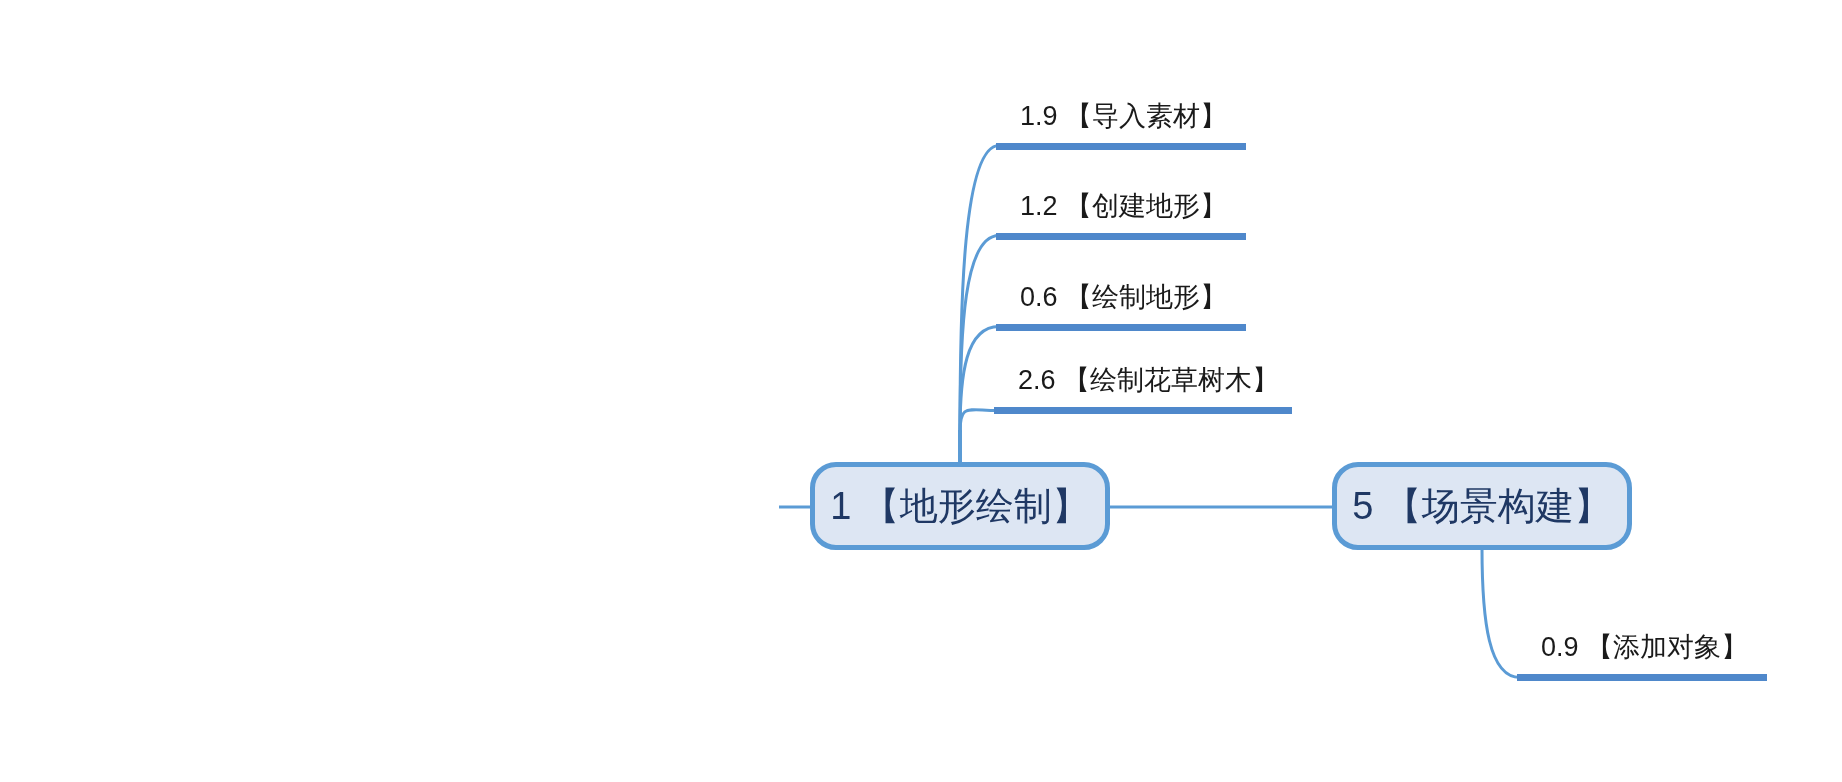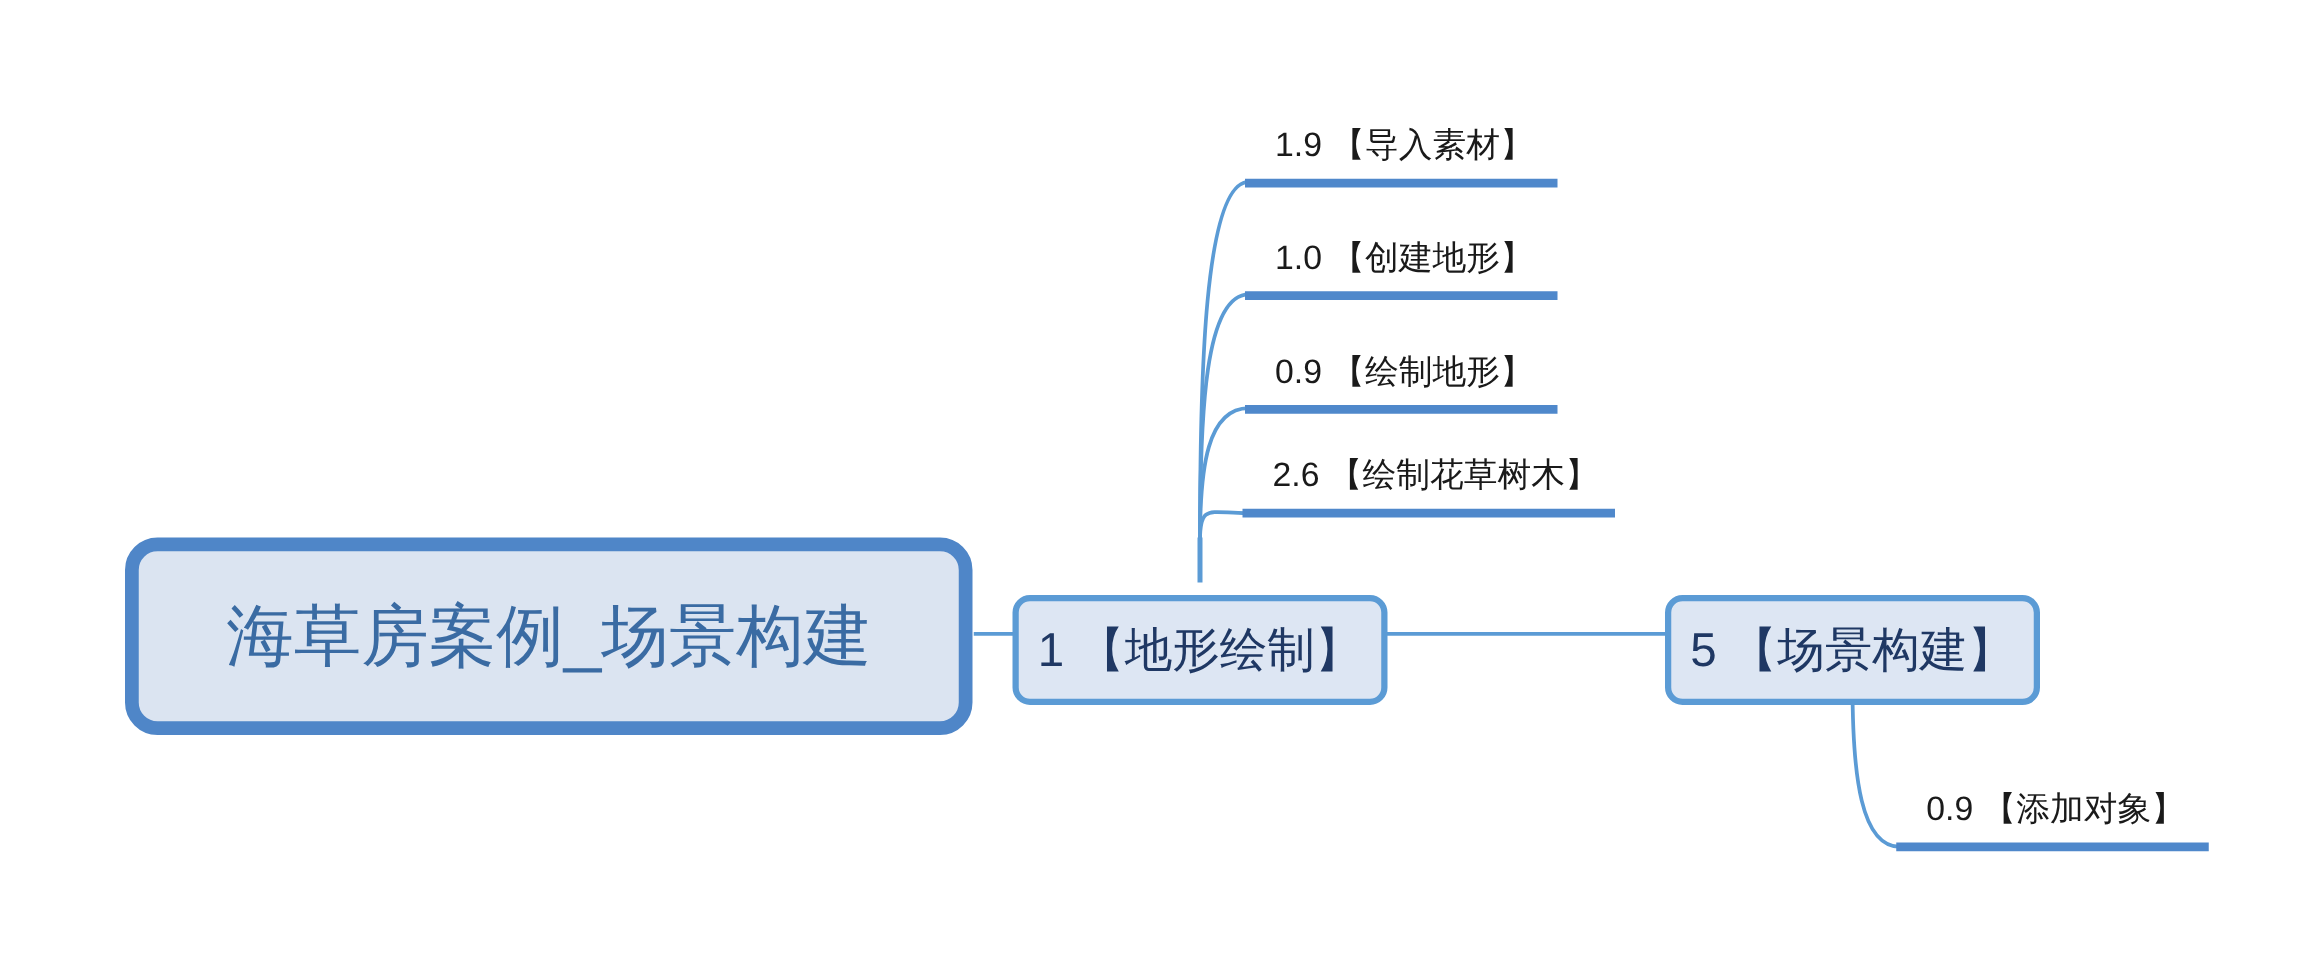--- a/index.html
+++ b/index.html
@@ -44,27 +44,27 @@
     align-items: center;
     justify-content: center;
     color: var(--root-text, #3a6ba3);
     font-size: 54px;
     white-space: nowrap;
     cursor: default;
   }
   
   .topic {
     position: absolute;
-    top: 476px;
+    top: 462px;
     width: 300px;
     height: 88px;
     box-sizing: border-box;
     background: var(--topic-fill, #dde6f3);
     border: 5px solid var(--topic-border, #5b9bd5);
-    border-radius: 14px;
+    border-radius: 26px;
     display: flex;
     align-items: center;
     justify-content: center;
     color: var(--topic-text, #1f3864);
     font-size: 38px;
     white-space: nowrap;
     cursor: default;
   }
   .t1 { left: 810px; }
   .t2 { left: 1332px; }
@@ -100,31 +100,28 @@
     <path class="trunk" d="M960,466 V430"></path>
 
     <path d="M960,432 C960,305 963,145.5 999,145.5"></path>
     <path d="M960,432 C960,330 964,235.5 999,235.5"></path>
     <path d="M960,432 C960,374 966,326.5 999,326.5"></path>
     <path d="M960,432 C960,403 968,410.5 997,410.5"></path>
 
     <path d="M1482,548 C1482,622 1489,677.5 1520,677.5"></path>
   </svg>
 
-  <div class="central">
-    <span>海草房案例_场景构建</span>
-  </div>
 
   <div class="topic t1">
     <span>1 【地形绘制】</span>
   </div>
 
   <div class="topic t2">
     <span>5 【场景构建】</span>
   </div>
 
   <div class="sub s11">1.9 【导入素材】</div>
-  <div class="sub s12">1.0 【创建地形】</div>
-  <div class="sub s13">0.9 【绘制地形】</div>
+  <div class="sub s12">1.2 【创建地形】</div>
+  <div class="sub s13">0.6 【绘制地形】</div>
   <div class="sub s14">2.6 【绘制花草树木】</div>
   <div class="sub s21">0.9 【添加对象】</div>
 
 </div>
 
 </body></html>

